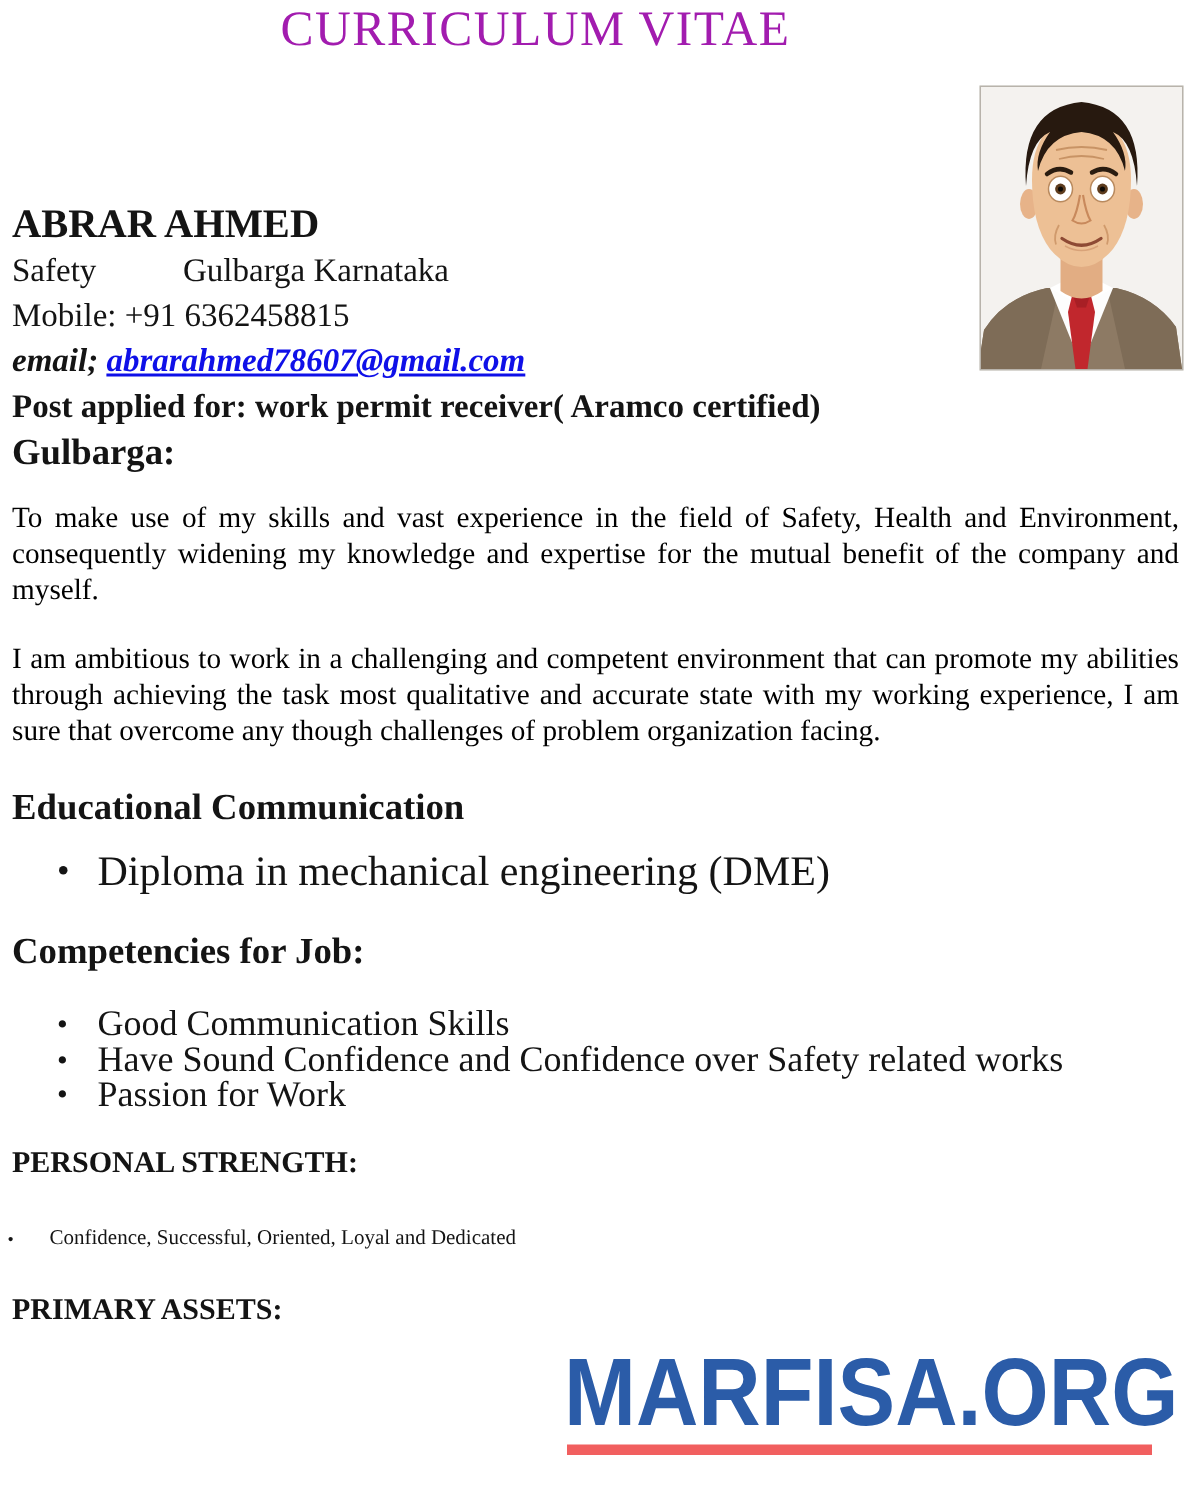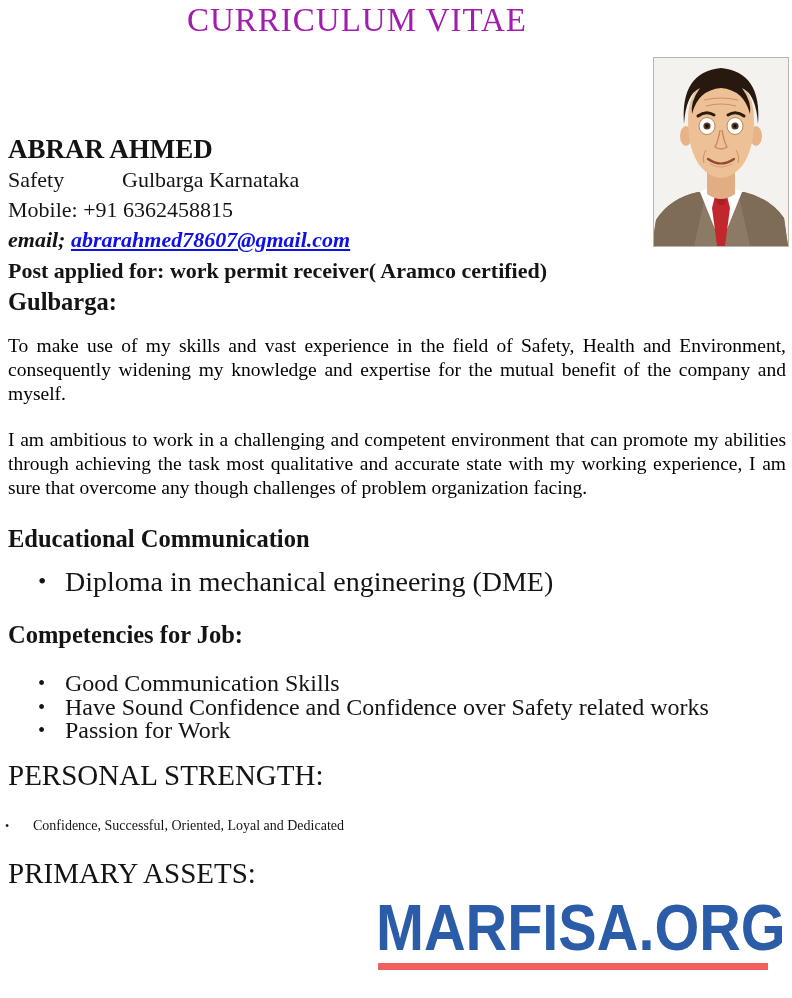--- a/index.html
+++ b/index.html
@@ -80,22 +80,22 @@
     line-height: 23.5px;
   }
   ul.edu-list li::before, ul.comp-list li::before {
     content: "\2022";
     position: absolute;
     left: 30px;
     font-size: 0.85em;
   }
   .caps-heading {
     margin-top: 19px;
-    font-size: 29px;
-    font-weight: normal;
+    font-size: 20px;
+    font-weight: bold;
     line-height: 27px;
   }
   .caps-heading.primary { margin-top: 22px; }
   ul.strength-list { margin-top: 25px; }
   ul.strength-list li {
     position: relative;
     padding-left: 25px;
     font-size: 14px;
     line-height: 24px;
   }

